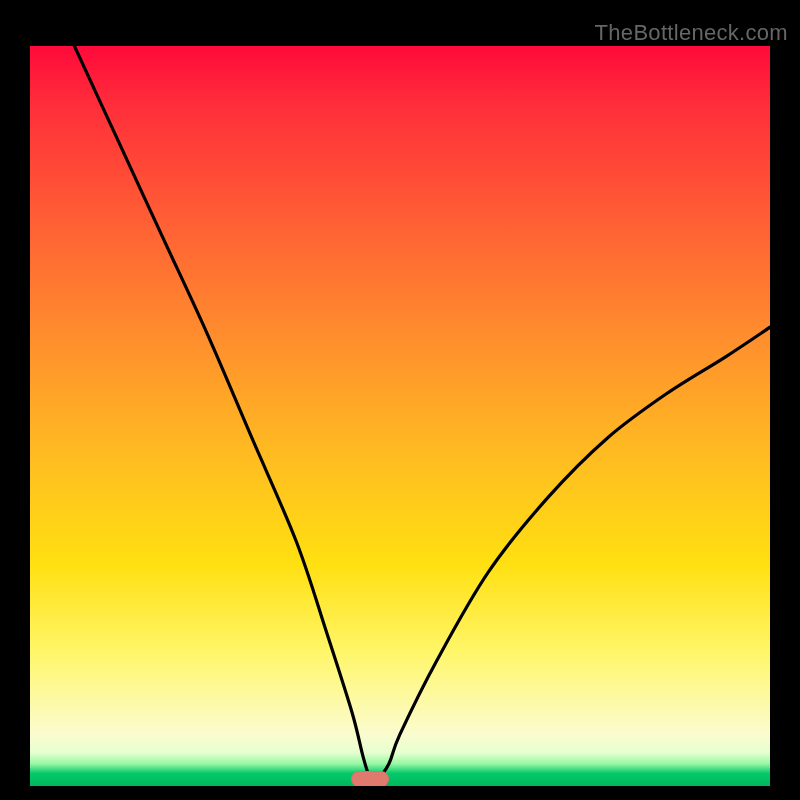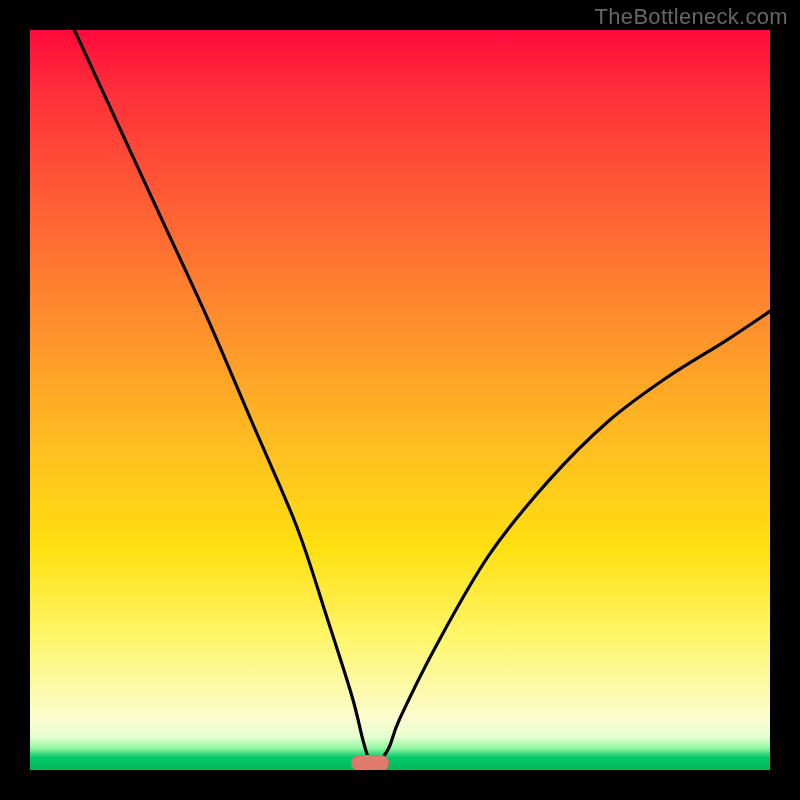--- a/index.html
+++ b/index.html
@@ -9,20 +9,21 @@
     height: 800px;
     background: #000;
     overflow: hidden;
     font-family: Arial, Helvetica, sans-serif;
   }
   .frame {
     position: relative;
     width: 800px;
     height: 640px;
     background: #000;
+    margin-top: 16px;
   }
   .watermark {
     position: absolute;
     top: 4px;
     right: 12px;
     color: #666;
     font-size: 22px;
     font-weight: 500;
     letter-spacing: 0.3px;
     z-index: 5;

